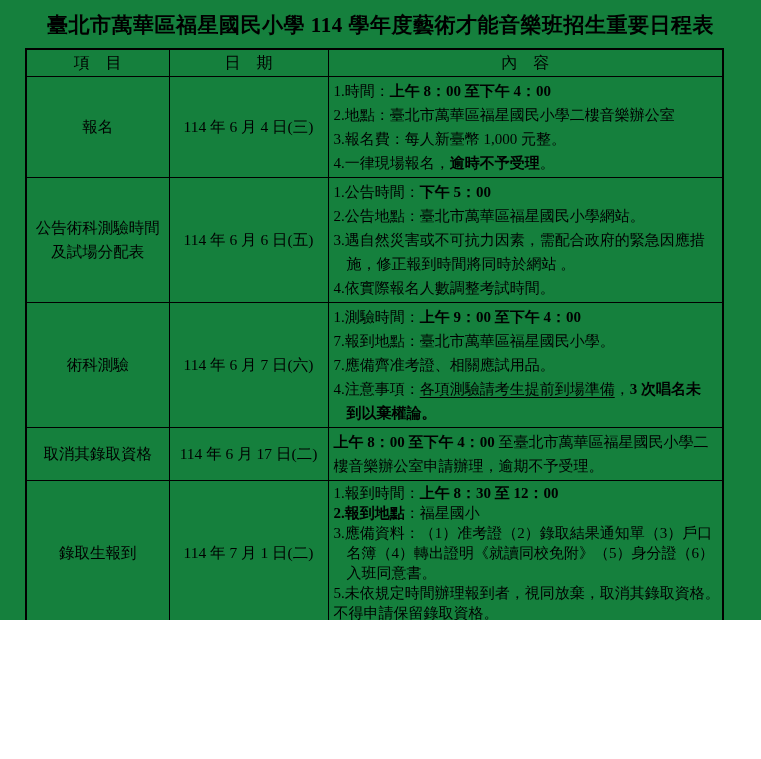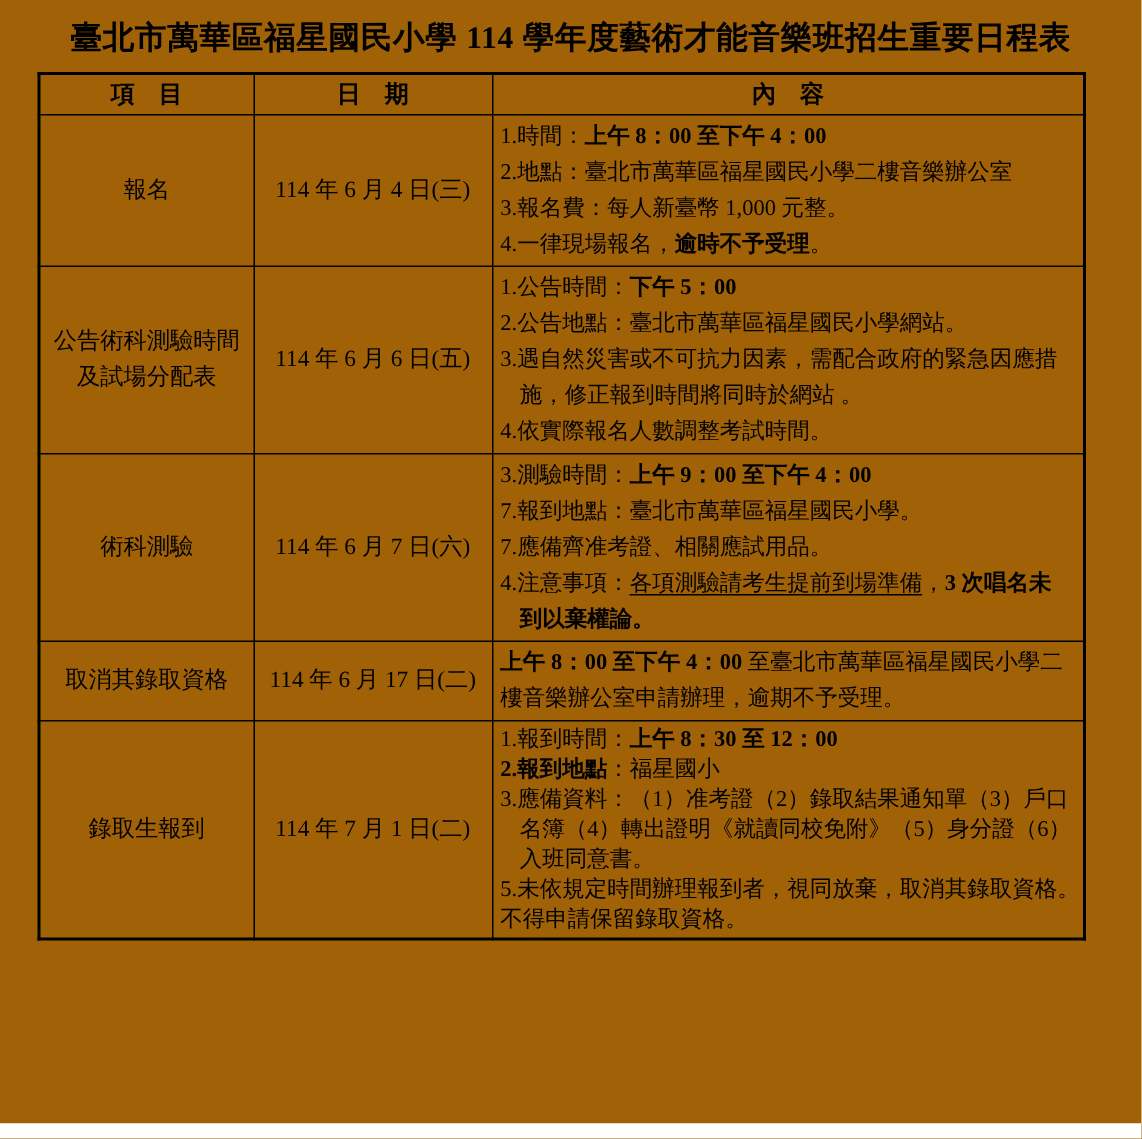--- a/index.html
+++ b/index.html
@@ -5,22 +5,22 @@
   html, body {
     margin: 0;
     padding: 0;
     background: #ffffff;
     color: #000000;
     font-family: "Liberation Serif", "DejaVu Serif", serif;
   }
   .page {
     position: relative;
     width: 761px;
-    height: 749px;
-    background: #a16207;
+    height: 620px;
+    background: #15803d;
     overflow: hidden;
   }
   .doc-title {
     margin: 11px 0 9px 0;
     text-align: center;
     font-size: 21px;
     font-weight: bold;
     letter-spacing: 0.5px;
   }
   table.schedule {
@@ -30,21 +30,21 @@
     width: 697px;
     border: 2px solid #000;
   }
   table.schedule th,
   table.schedule td {
     border: 1.5px solid #000;
   }
   th.hdr {
     height: 26px;
     font-size: 16px;
-    font-weight: bold;
+    font-weight: normal;
     text-align: center;
     vertical-align: middle;
     padding: 0;
   }
   td.item-cell, td.date-cell {
     text-align: center;
     vertical-align: middle;
     font-size: 15.5px;
     line-height: 24px;
     padding: 0 2px;
@@ -106,21 +106,21 @@
             <div class="content-line"><span>2.公告地點：臺北市萬華區福星國民小學網站。</span></div>
             <div class="content-line"><span>3.遇自然災害或不可抗力因素，需配合政府的緊急因應措</span></div>
             <div class="content-line indent"><span>施，修正報到時間將同時於網站 。</span></div>
             <div class="content-line"><span>4.依實際報名人數調整考試時間。</span></div>
           </td>
         </tr>
         <tr>
           <td class="item-cell"><span>術科測驗</span></td>
           <td class="date-cell"><span>114 年 6 月 7 日(六)</span></td>
           <td class="content-cell">
-            <div class="content-line"><span>3.測驗時間：</span><span class="seg-b">上午 9：00 至下午 4：00</span></div>
+            <div class="content-line"><span>1.測驗時間：</span><span class="seg-b">上午 9：00 至下午 4：00</span></div>
             <div class="content-line"><span>7.報到地點：臺北市萬華區福星國民小學。</span></div>
             <div class="content-line"><span>7.應備齊准考證、相關應試用品。</span></div>
             <div class="content-line"><span>4.注意事項：</span><span class="seg-u">各項測驗請考生提前到場準備</span><span>，</span><span class="seg-b">3 次唱名未</span></div>
             <div class="content-line indent"><span class="seg-b">到以棄權論。</span></div>
           </td>
         </tr>
         <tr>
           <td class="item-cell"><span>取消其錄取資格</span></td>
           <td class="date-cell"><span>114 年 6 月 17 日(二)</span></td>
           <td class="content-cell">

